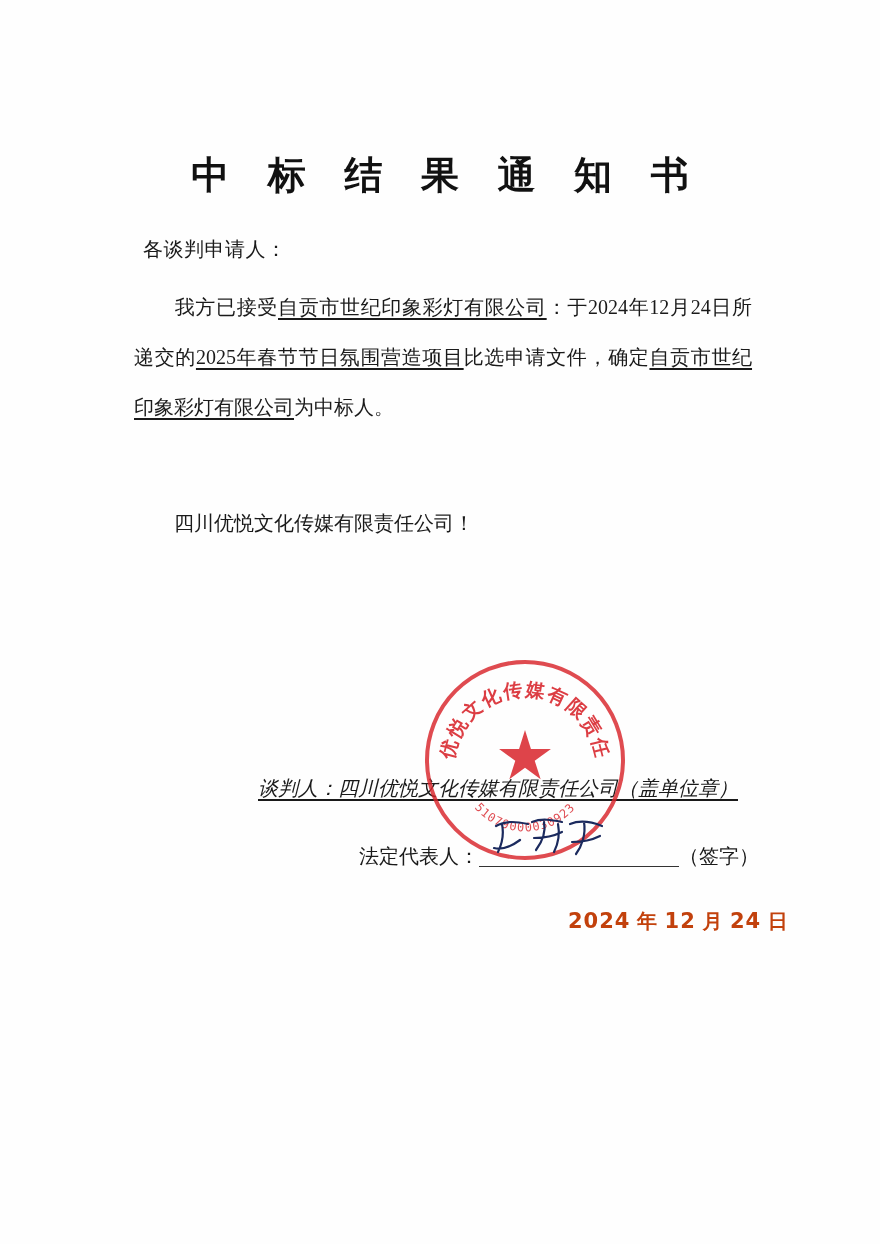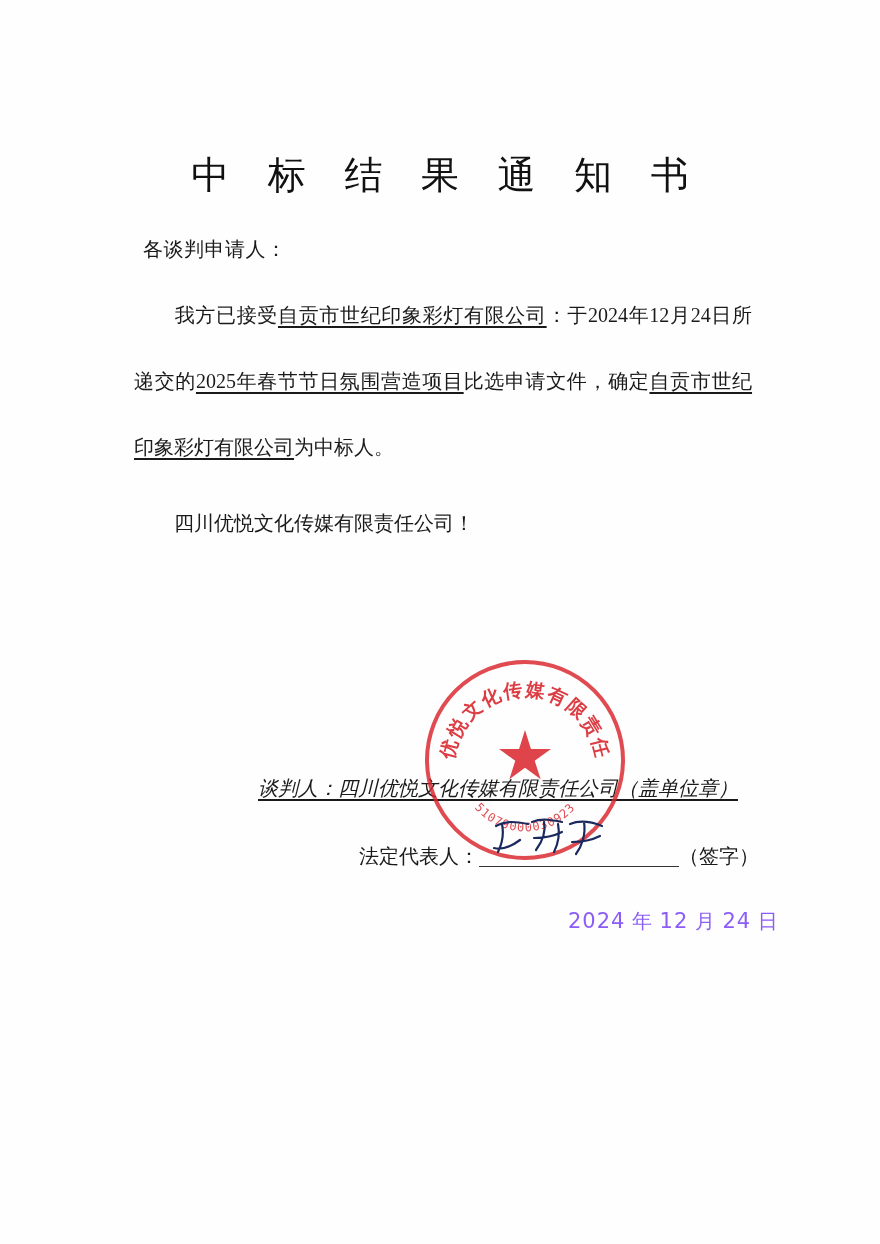--- a/index.html
+++ b/index.html
@@ -20,41 +20,41 @@
     inset: 0;
     background: #fefefe;
   }
   .title {
     position: absolute;
     top: 150px;
     left: 0;
     width: 880px;
     text-align: center;
     font-size: 38px;
-    font-weight: normal;
+    font-weight: bold;
     letter-spacing: 14px;
     text-indent: 14px;
     font-family: "Liberation Sans", "DejaVu Sans", sans-serif;
     color: #111;
   }
   .salutation {
     position: absolute;
     top: 236px;
     left: 134px;
     font-size: 20px;
     letter-spacing: 0.5px;
     margin-left: 9px;
   }
   .body-block {
     position: absolute;
     top: 282px;
     left: 134px;
     width: 618px;
     font-size: 20px;
-    line-height: 66px;
+    line-height: 50px;
     text-align: justify;
     text-justify: inter-ideograph;
   }
   .indent {
     display: inline-block;
     width: 40px;
   }
   .u {
     text-decoration: underline;
     text-underline-offset: 4px;
@@ -94,22 +94,23 @@
     border-bottom: 1px solid #333;
     height: 24px;
     vertical-align: -4px;
   }
   .date-line {
     position: absolute;
     top: 150px;
     left: 568px;
     font-size: 20px;
     font-family: "Liberation Sans", "DejaVu Sans", sans-serif;
-    color: #8b5cf6;
+    color: #c2410c;
     letter-spacing: 1px;
+    font-weight: bold;
   }
   .date-hand {
     font-family: "DejaVu Sans", sans-serif;
     font-size: 21px;
   }
 
   
   .seal {
     position: absolute;
     left: 425px;

